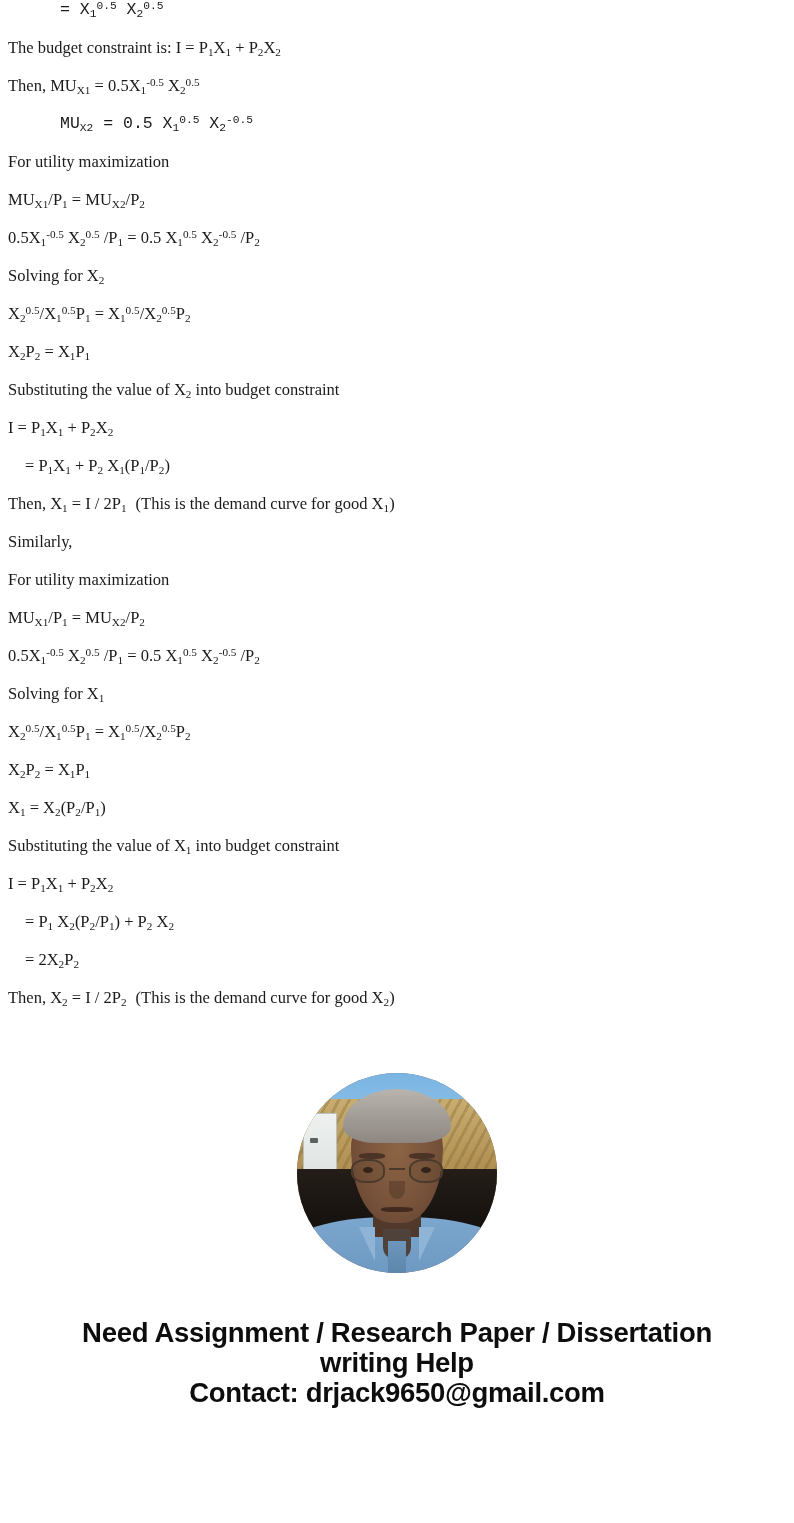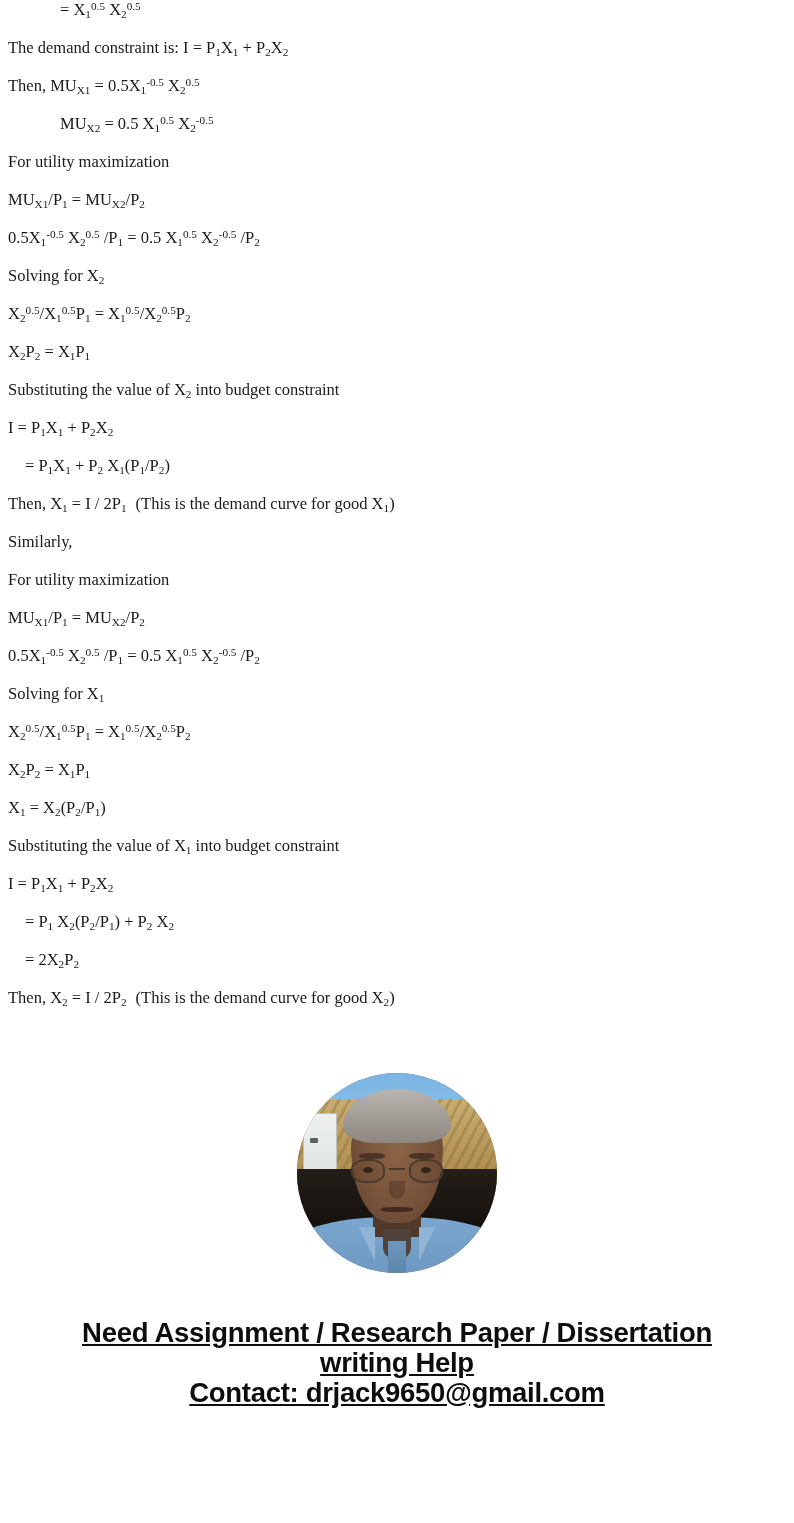--- a/index.html
+++ b/index.html
@@ -20,21 +20,21 @@
     box-sizing: border-box;
   }
   .line {
     font-size: 16.5px;
     line-height: 1;
     margin: 0 0 21.5px 0;
     white-space: nowrap;
   }
   .line.first { margin-top: 2px; }
   .indent-1 { padding-left: 17px; }
-  .indent-2 { padding-left: 52px; }
+  .indent-2 { padding-left: 52px; font-family: Liberation Mono, monospace; }
   .bold { font-weight: normal; }
   sub {
     font-size: 0.68em;
     vertical-align: -0.28em;
     line-height: 0;
   }
   sup {
     font-size: 0.68em;
     vertical-align: 0.48em;
     line-height: 0;
@@ -151,30 +151,29 @@
   .footer {
     margin-top: 45px;
     text-align: center;
     font-family: "Liberation Sans", "DejaVu Sans", sans-serif;
     font-weight: bold;
     font-size: 27.5px;
     line-height: 30px;
     letter-spacing: -0.3px;
     color: #0d0d0d;
     padding: 0 14px;
-    text-decoration: underline;
   }
 </style>
 </head>
 <body>
 
 <div class="doc">
   <div id="lines-container">
       <div class="line indent-2 first"><span>= X</span><sub>1</sub><sup>0.5</sup><span> X</span><sub>2</sub><sup>0.5</sup></div>
-      <div class="line"><span>The demand constraint is: I = P</span><sub>1</sub><span>X</span><sub>1</sub><span> + P</span><sub>2</sub><span>X</span><sub>2</sub></div>
+      <div class="line"><span>The budget constraint is: I = P</span><sub>1</sub><span>X</span><sub>1</sub><span> + P</span><sub>2</sub><span>X</span><sub>2</sub></div>
       <div class="line"><span>Then, MU</span><sub>X1</sub><span> = 0.5X</span><sub>1</sub><sup>-0.5</sup><span> X</span><sub>2</sub><sup>0.5</sup></div>
       <div class="line indent-2"><span>MU</span><sub>X2</sub><span> = 0.5 X</span><sub>1</sub><sup>0.5</sup><span> X</span><sub>2</sub><sup>-0.5</sup></div>
       <div class="line"><span>For utility maximization</span></div>
       <div class="line"><span>MU</span><sub>X1</sub><span>/P</span><sub>1</sub><span> = MU</span><sub>X2</sub><span>/P</span><sub>2</sub></div>
       <div class="line"><span>0.5X</span><sub>1</sub><sup>-0.5</sup><span> X</span><sub>2</sub><sup>0.5</sup><span> /P</span><sub>1</sub><span> = 0.5 X</span><sub>1</sub><sup>0.5</sup><span> X</span><sub>2</sub><sup>-0.5</sup><span> /P</span><sub>2</sub></div>
       <div class="line"><span>Solving for X</span><sub>2</sub></div>
       <div class="line"><span>X</span><sub>2</sub><sup>0.5</sup><span>/X</span><sub>1</sub><sup>0.5</sup><span>P</span><sub>1</sub><span> = X</span><sub>1</sub><sup>0.5</sup><span>/X</span><sub>2</sub><sup>0.5</sup><span>P</span><sub>2</sub></div>
       <div class="line"><span>X</span><sub>2</sub><span>P</span><sub>2</sub><span> = X</span><sub>1</sub><span>P</span><sub>1</sub></div>
       <div class="line"><span>Substituting the value of X</span><sub>2</sub><span> into budget constraint</span></div>
       <div class="line"><span>I = P</span><sub>1</sub><span>X</span><sub>1</sub><span> + P</span><sub>2</sub><span>X</span><sub>2</sub></div>

